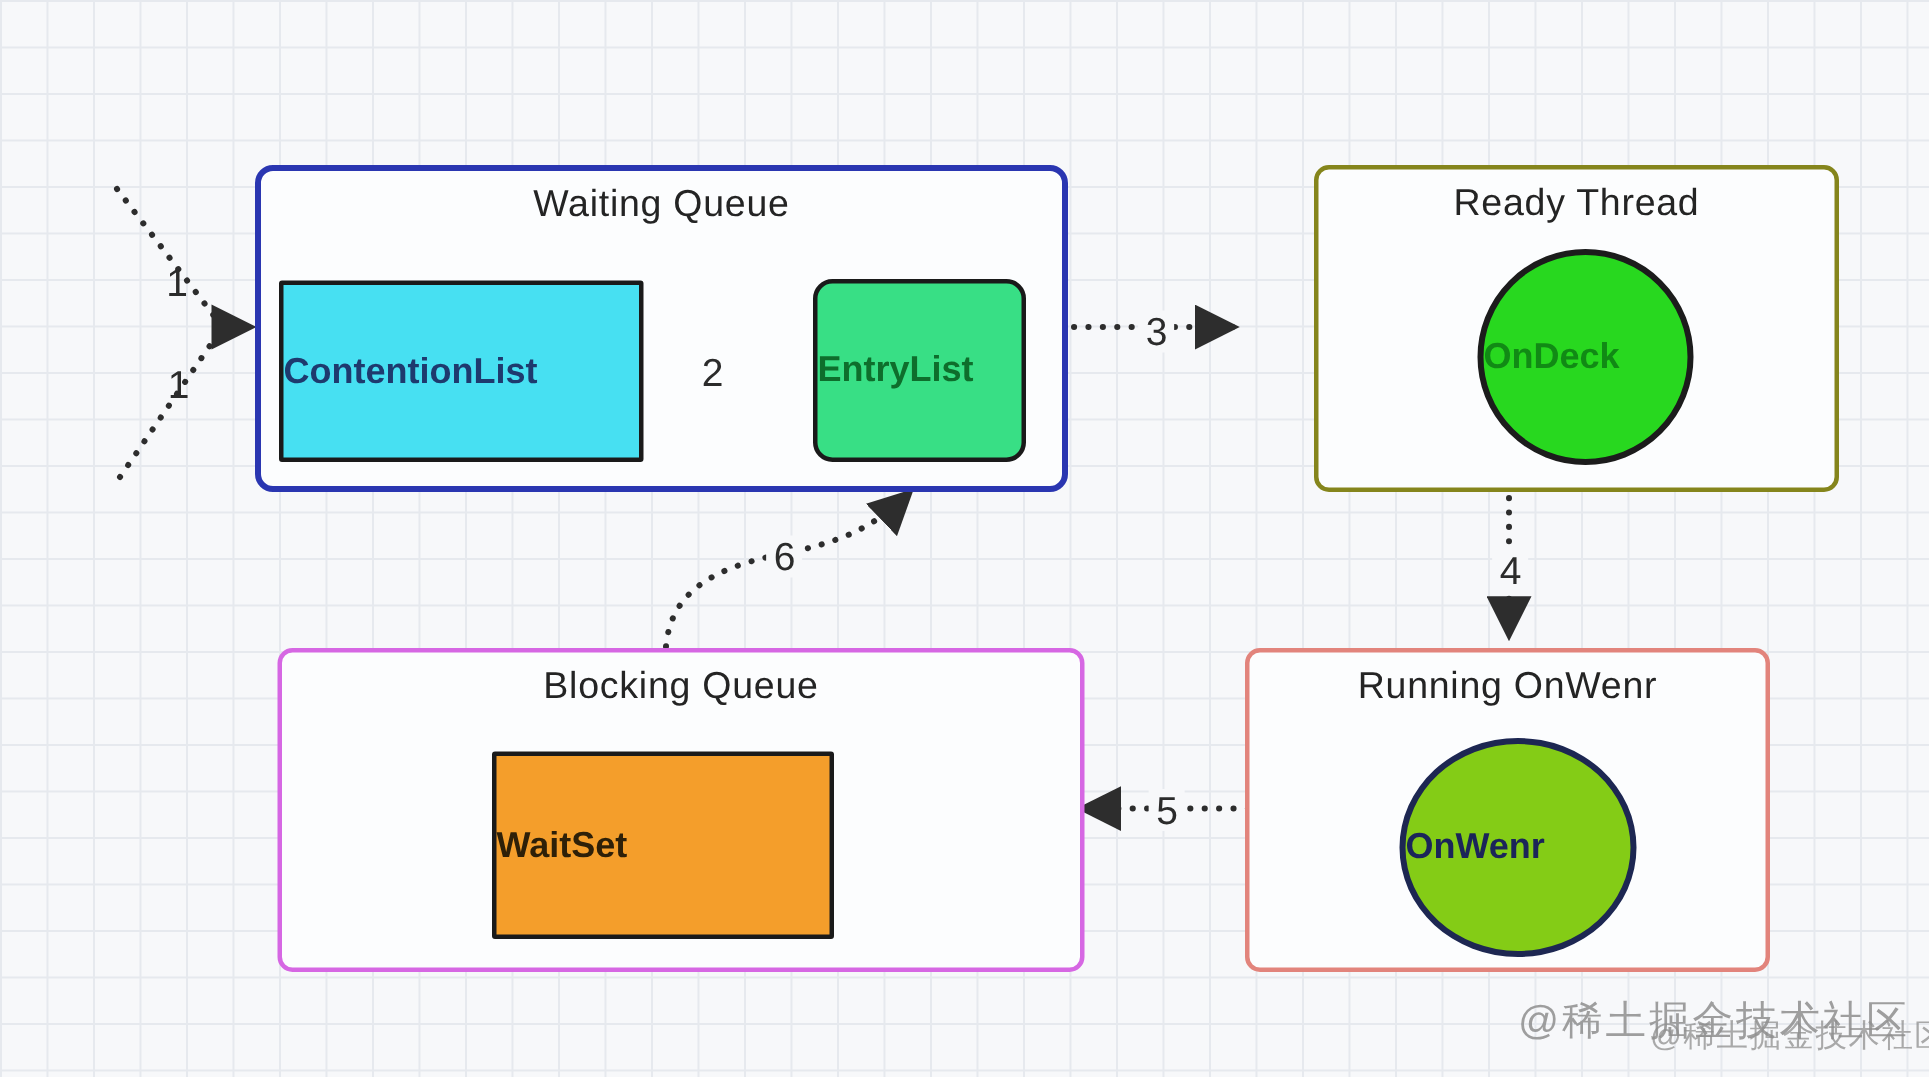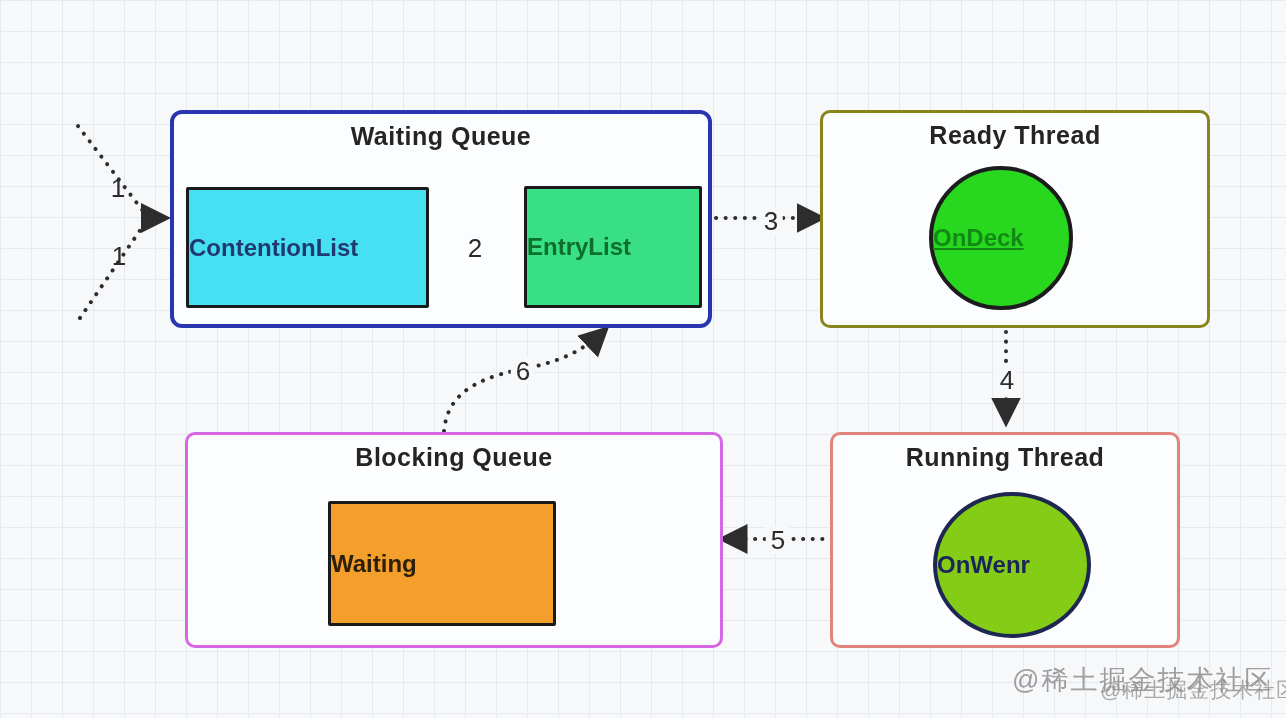--- a/index.html
+++ b/index.html
@@ -31,39 +31,39 @@
 
   .group {
     position: absolute;
     background: #fcfdfe;
     border-radius: 10px;
   }
   .group-title {
     text-align: center;
     padding-top: 8px;
     font-size: 25px;
-    font-weight: bold;
+    font-weight: normal;
     color: #242424;
     letter-spacing: 0.5px;
   }
   .g-waiting  { left: 170px; top: 110px; width: 542px; height: 218px; border: 4px solid #2a36b1; border-radius: 12px; }
-  .g-ready    { left: 820px; top: 110px; width: 390px; height: 218px; border: 3px solid #85851c; }
+  .g-ready    { left: 876px; top: 110px; width: 350px; height: 218px; border: 3px solid #85851c; }
   .g-blocking { left: 170px; top: 432px; width: 538px; height: 216px; border: 3px solid #d667e3; margin-left: 15px; }
   .g-running  { left: 830px; top: 432px; width: 350px; height: 216px; border: 3px solid #e2847c; }
 
   .node {
     position: absolute;
     display: flex; align-items: center; justify-content: flex-start;
     font-weight: bold;
     font-size: 24px;
     border: 3px solid #1a1a1a;
   }
   .n-contention { left: 12px;  top: 73px; width: 243px; height: 121px; background: #47e0f2; color: #1e3a6e; border-radius: 2px; }
-  .n-entry      { left: 350px; top: 72px; width: 178px; height: 122px; background: #38df85; color: #0e6e2c; border-radius: 2px; }
-  .n-ondeck     { left: 106px; top: 53px; width: 144px; height: 144px; background: #28d81f; color: #118a15; border: 4px solid #1c1c1c; border-radius: 50%; text-decoration: underline; }
+  .n-entry      { left: 368px; top: 72px; width: 142px; height: 122px; background: #38df85; color: #0e6e2c; border-radius: 13px; }
+  .n-ondeck     { left: 106px; top: 53px; width: 144px; height: 144px; background: #28d81f; color: #118a15; border: 4px solid #1c1c1c; border-radius: 50%; }
   .n-waitset    { left: 140px; top: 66px; width: 228px; height: 125px; background: #f49e2b; color: #2e2008; border-radius: 2px; }
   .n-onwenr     { left: 100px; top: 57px; width: 158px; height: 146px; background: #84cc16; color: #1b2559; border: 4px solid #1d2752; border-radius: 50%; }
 
   .edge-label {
     position: absolute;
     transform: translate(-50%, -50%);
     font-size: 26px;
     font-weight: 400;
     color: #2b2b2b;
     line-height: 1;
@@ -116,26 +116,26 @@
   <div class="group g-ready">
     <div class="group-title">Ready Thread</div>
     <div class="node n-ondeck">
       <span>OnDeck</span>
     </div>
   </div>
 
   <div class="group g-blocking">
     <div class="group-title">Blocking Queue</div>
     <div class="node n-waitset">
-      <span>Waiting</span>
+      <span>WaitSet</span>
     </div>
   </div>
 
   <div class="group g-running">
-    <div class="group-title">Running Thread</div>
+    <div class="group-title">Running OnWenr</div>
     <div class="node n-onwenr">
       <span>OnWenr</span>
     </div>
   </div>
 
   <span class="edge-label" style="left:118px; top:188px;">1</span>
   <span class="edge-label" style="left:119px; top:256px;">1</span>
   <span class="edge-label on-white" style="left:475px; top:248px;">2</span>
   <span class="edge-label on-grid" style="left:771px; top:221px;">3</span>
   <span class="edge-label on-grid" style="left:1007px; top:380px;">4</span>

